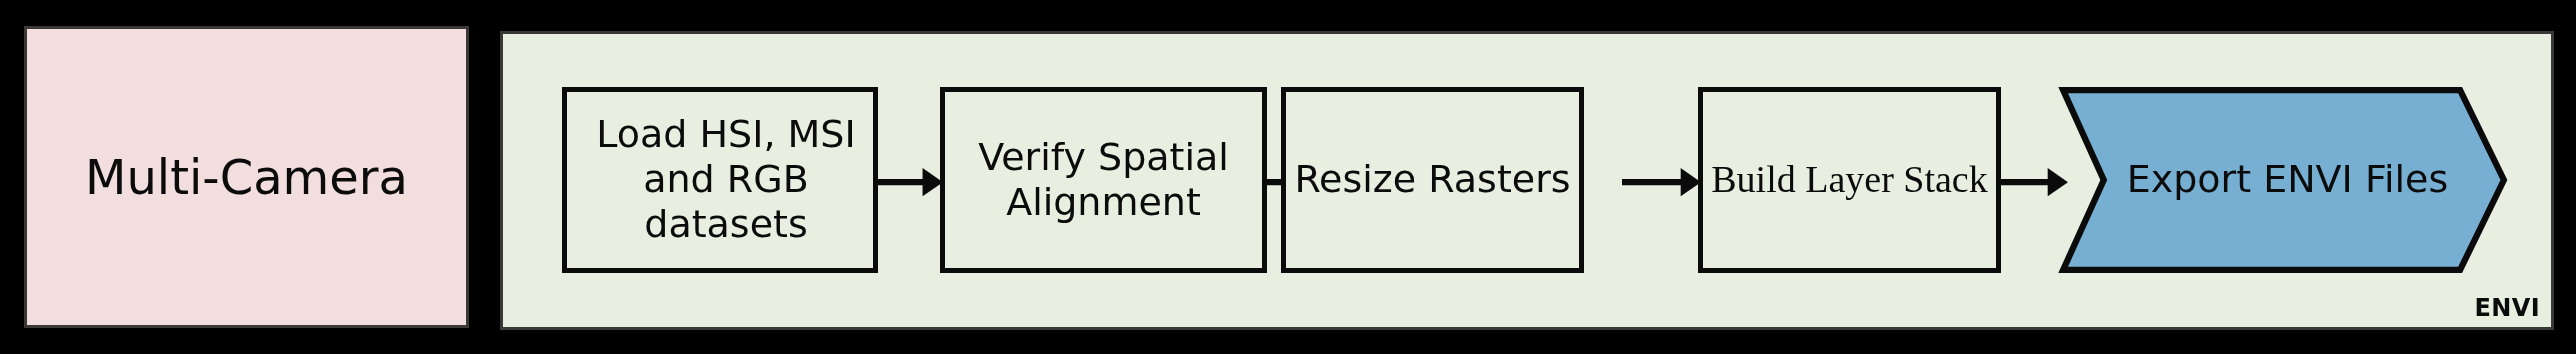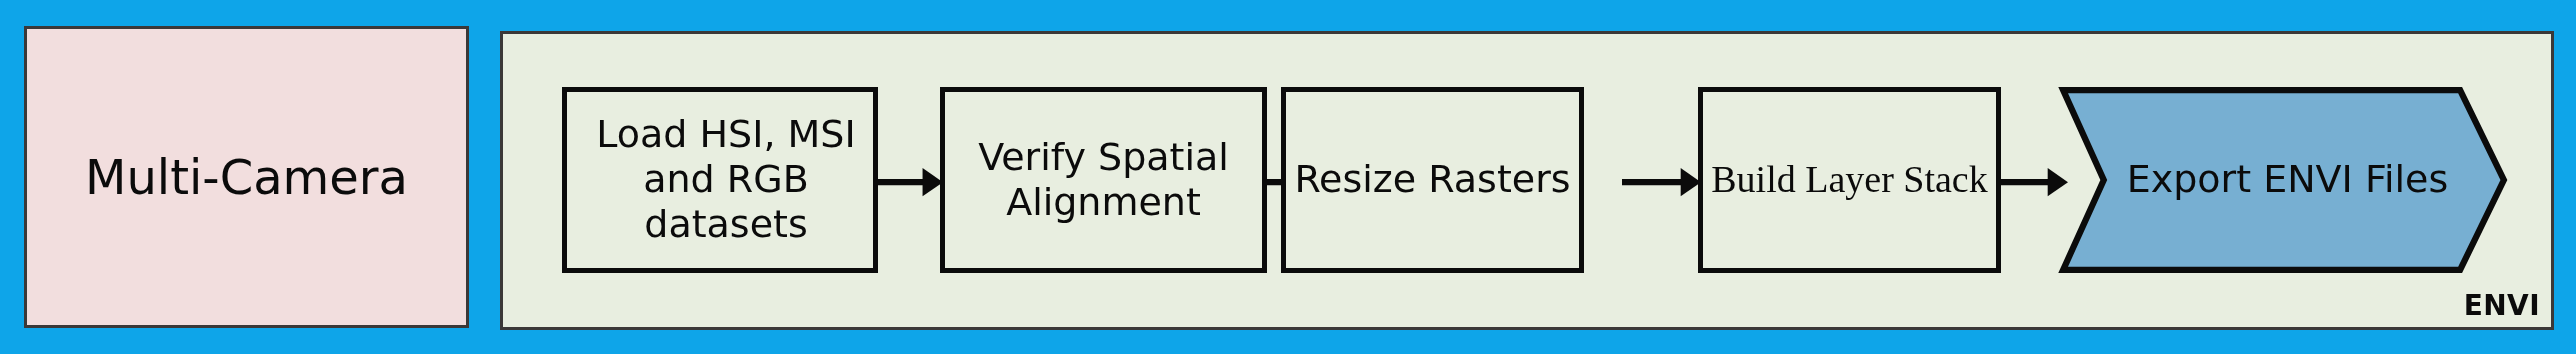--- a/index.html
+++ b/index.html
@@ -7,21 +7,21 @@
     padding: 0;
     background: #ffffff;
   }
   body {
     font-family: "DejaVu Sans", "Liberation Sans", sans-serif;
   }
   #canvas {
     position: relative;
     width: 2576px;
     height: 355px;
-    background: #0ea5e9;
+    background: #000000;
     overflow: hidden;
   }
 
   
   .source-block {
     position: absolute;
     left: 24px;
     top: 26px;
     width: 445px;
     height: 302px;
@@ -48,21 +48,21 @@
     width: 2054px;
     height: 299px;
     background: #E8EEE0;
     border: 3.9px solid #3B3838;
     box-sizing: border-box;
   }
   .container-tag {
     position: absolute;
     right: 11px;
     bottom: 4.7px;
-    font-size: 28px;
+    font-size: 24px;
     font-weight: bold;
     color: #0B0B0B;
     letter-spacing: 0.4px;
   }
 
   
   .step {
     position: absolute;
     top: 53px;
     height: 186px;

